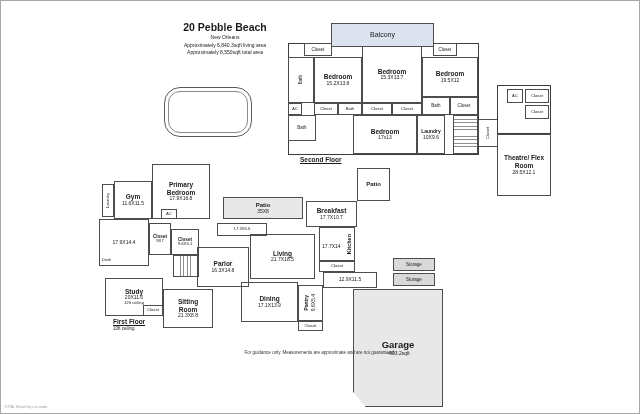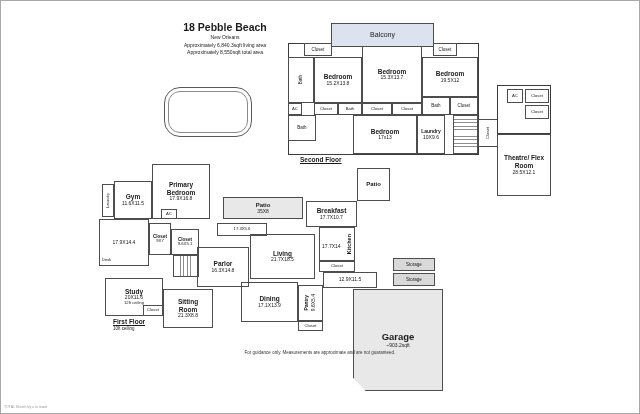--- a/index.html
+++ b/index.html
@@ -41,21 +41,21 @@
   #pool-inner{position:absolute;left:3px;top:3px;right:3px;bottom:3px;border:1px solid #8a8a8a;border-radius:12px;}
   #footer{position:absolute;left:0;top:349px;width:100%;text-align:center;font-size:4.5px;color:#333;}
   #watermark{position:absolute;left:3px;top:404px;font-size:3.5px;color:#9a9a9a;}
 </style>
 </head>
 <body>
 
 <div id="canvas">
 
   <div id="header">
-    <div id="title">18 Pebble Beach</div>
+    <div id="title">20 Pebble Beach</div>
     <div id="subtitle">New Orleans</div>
     <div class="area">Approximately 6,840.3sqft living area</div>
     <div class="area" style="margin-top:1px">Approximately 8,550sqft total area</div>
   </div>
 
   <div id="pool">
     <div id="pool-inner"></div>
   </div>
 
   <div class="outline" style="left:287px;top:42px;width:191px;height:112px"></div>
@@ -256,21 +256,21 @@
     <span class="note">Closet</span>
   </div>
 
   <div class="room fill-dgray" style="left:392px;top:257px;width:42px;height:13px">
     <span class="lab">Storage</span>
   </div>
   <div class="room fill-dgray" style="left:392px;top:272px;width:42px;height:13px">
     <span class="lab">Storage</span>
   </div>
 
-  <div class="room fill-gray garage" style="left:352px;top:288px;width:90px;height:102px">
+  <div class="room fill-gray garage" style="left:352px;top:288px;width:90px;height:118px">
     <span class="rname">Garage</span>
     <span class="rdims">~903.2sqft</span>
   </div>
 
   <div id="first-floor-group">
     <div class="flabel">First Floor</div>
     <div class="ceiling">10ft ceiling</div>
   </div>
 
   <div id="footer">For guidance only. Measurements are approximate and are not guaranteed.</div>

